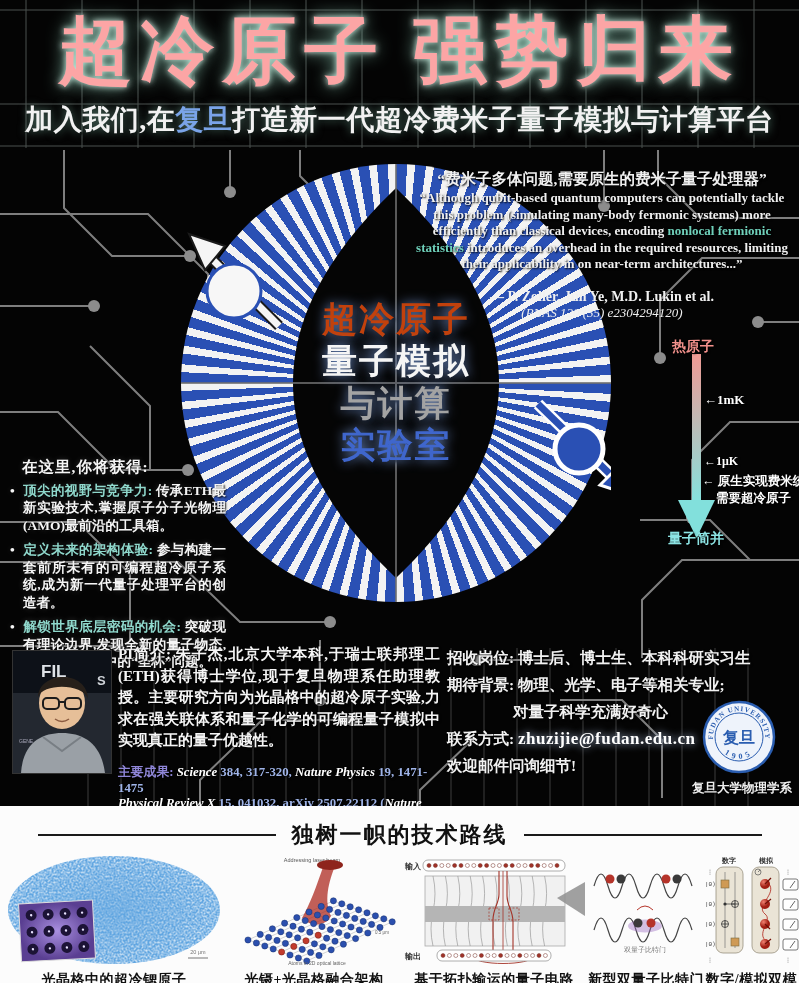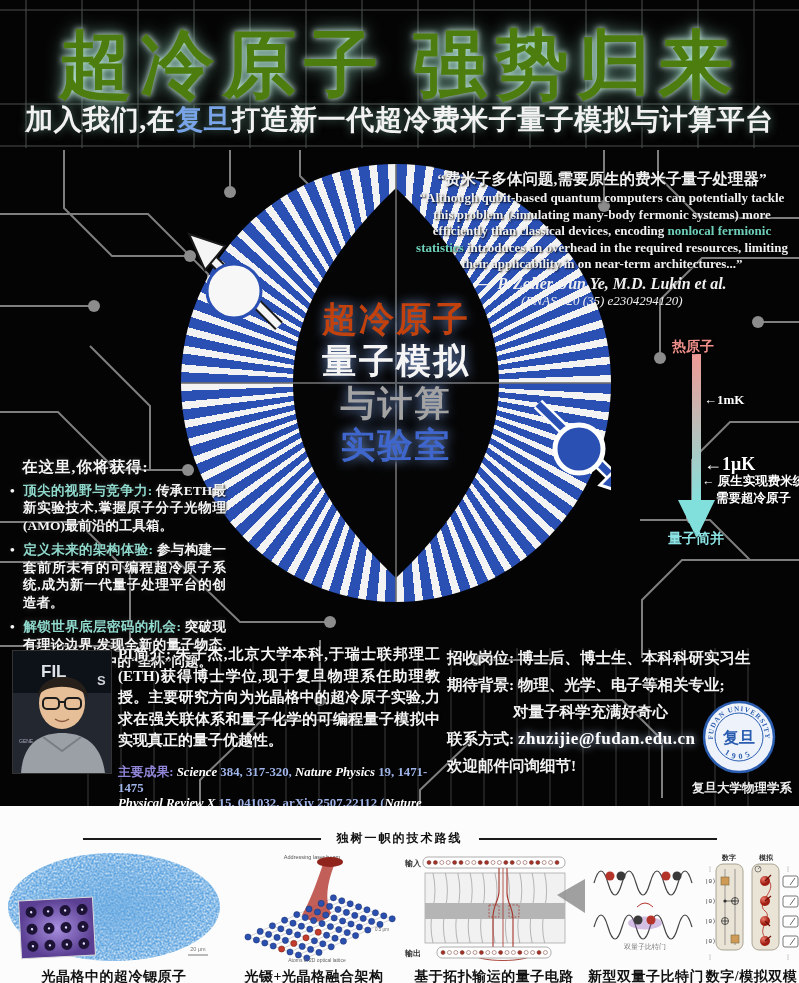--- a/index.html
+++ b/index.html
@@ -2,51 +2,51 @@
 <html><head>
 <meta charset="utf-8">
 <style>
   html,body{margin:0;padding:0;background:#222}
   .poster{position:relative;width:799px;height:983px;background:#040404;overflow:hidden;
           font-family:"Liberation Serif",serif;-webkit-font-smoothing:antialiased}
   svg{display:block}
   .abs{position:absolute}
 
   
-  .title{position:absolute;top:16px;left:0;width:100%;text-align:center;font-size:74px;font-weight:bold;
-         color:#4d7c0f;letter-spacing:8px;white-space:nowrap;
+  .title{position:absolute;top:2px;left:0;width:100%;text-align:center;font-size:74px;font-weight:bold;
+         color:#fca5a5;letter-spacing:8px;white-space:nowrap;
          text-shadow:0 0 18px rgba(160,230,206,.85),0 0 6px rgba(240,255,250,.95),3px 3px 3px #000}
   .subtitle{position:absolute;top:101px;left:0;width:100%;text-align:center;font-size:28px;font-weight:bold;
             color:#f2f2f2;letter-spacing:.5px;white-space:nowrap;
             text-shadow:0 0 10px rgba(160,230,205,.55),2px 2px 2px #000}
   .subtitle .hl{color:#7aa4e8}
 
   
   .quote{position:absolute;top:169px;right:10px;width:374px;text-align:center;color:#f0f0f0}
   .quote .zh{font-size:15.5px;font-weight:bold;text-shadow:1px 1px 2px #000}
   .quote .en{margin-top:0;font-size:13px;line-height:16.5px;font-weight:bold;text-shadow:1px 1px 2px #000}
   .quote .hl{color:#6fd0ba}
-  .quote .attr{margin-top:2px;font-size:16px;font-weight:bold;font-style:italic}
+  .quote .attr{margin-top:16px;font-size:14px;font-weight:bold;}
   .quote .ref{font-size:13px;font-style:italic}
 
   
   .iris{position:absolute;left:181px;top:164px;width:430px;height:438px;border-radius:50%;
         background:repeating-conic-gradient(#2a50b4 0deg 2.9deg,#f3f3f3 2.9deg 5deg)}
   .iris-overlay{position:absolute;left:181px;top:164px;width:430px;height:438px}
   .center-text{position:absolute;left:286px;top:299px;width:220px;text-align:center;font-weight:bold;
                font-size:35px;line-height:42px;letter-spacing:2px;
                text-shadow:0 0 12px rgba(140,180,255,.8),2px 2px 3px #000}
   .ct1{color:#c2410c}.ct2{color:#f5f5f5}.ct3{color:#a3a3a3}.ct4{color:#3f66cc}
 
   
   .temp{position:absolute;left:628px;top:332px;width:171px;height:250px;color:#fff;font-weight:bold}
   .temp .lab{position:absolute;white-space:nowrap;text-shadow:1px 1px 2px #000}
   .t-top{left:44px;top:6px;font-size:14px;color:#f2918c}
   .t-1mk{left:76px;top:60px;font-size:13px}
-  .t-1uk{left:76px;top:122px;font-size:18px}
+  .t-1uk{left:76px;top:122px;font-size:12px}
   .t-note1{left:74px;top:141px;font-size:12.5px}
   .t-note2{left:88px;top:158px;font-size:12.5px}
   .t-bot{left:40px;top:198px;font-size:14px;color:#8ce4e4}
 
   
   .benefits{position:absolute;left:10px;top:458px;width:216px;color:#f5f5f5;font-size:13.5px;
             line-height:17.5px;font-weight:bold;text-shadow:1px 1px 2px #000,0 0 6px rgba(255,255,255,.2)}
   .benefits h3{font-size:15.5px;margin:0 12px 6px;letter-spacing:1px}
   .b-item{margin-bottom:7px;padding-left:13px;text-align:justify}
   .b-item::before{content:"•";display:inline-block;width:13px;margin-left:-13px}
@@ -68,22 +68,22 @@
   .indent{padding-left:66px}
   .email{font-size:17px;letter-spacing:.5px;color:#fff;text-decoration:none;
          text-shadow:0 0 8px rgba(200,220,255,.9),1px 1px 2px #000}
 
   .seal{position:absolute;left:702px;top:700px}
   .seal-caption{position:absolute;left:680px;top:780px;width:112px;text-align:right;color:#eee;
                 font-size:12.5px;font-weight:bold;text-shadow:1px 1px 2px #000}
 
   
   .tech{position:absolute;left:0;top:806px;width:799px;height:177px;background:#fcfcfc;color:#111}
-  .tech-head{display:flex;align-items:center;justify-content:center;gap:16px;padding-top:24px;
-             font-size:12px;font-weight:bold;letter-spacing:2px}
+  .tech-head{display:flex;align-items:center;justify-content:center;gap:16px;padding-top:14px;
+             font-size:22px;font-weight:bold;letter-spacing:2px}
   .tech-head .rule{height:2px;background:#1a1a1a;width:238px}
   .figs{display:flex;margin-top:4px;align-items:flex-start}
   figure{margin:0;text-align:center}
   figure svg{margin:0 auto}
   figcaption{font-size:14px;font-weight:bold;margin-top:3px;letter-spacing:.5px}
   .f1{width:228px}.f2{width:172px}.f3{width:188px}.f4{width:116px}.f5{width:95px}
 </style>
 </head>
 <body>
 

